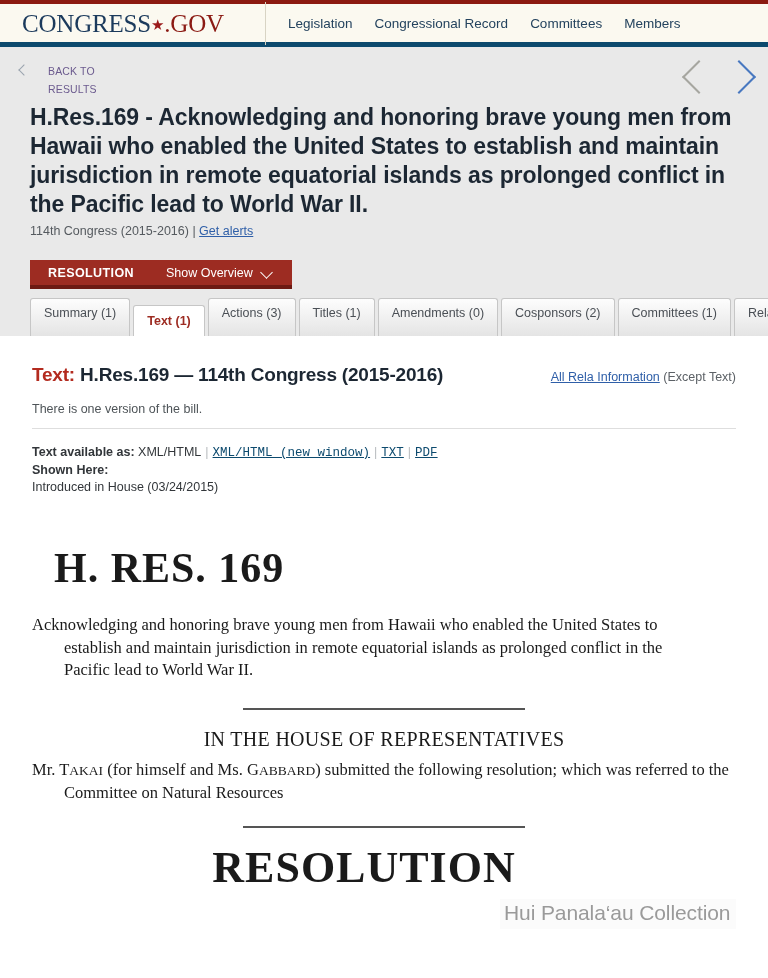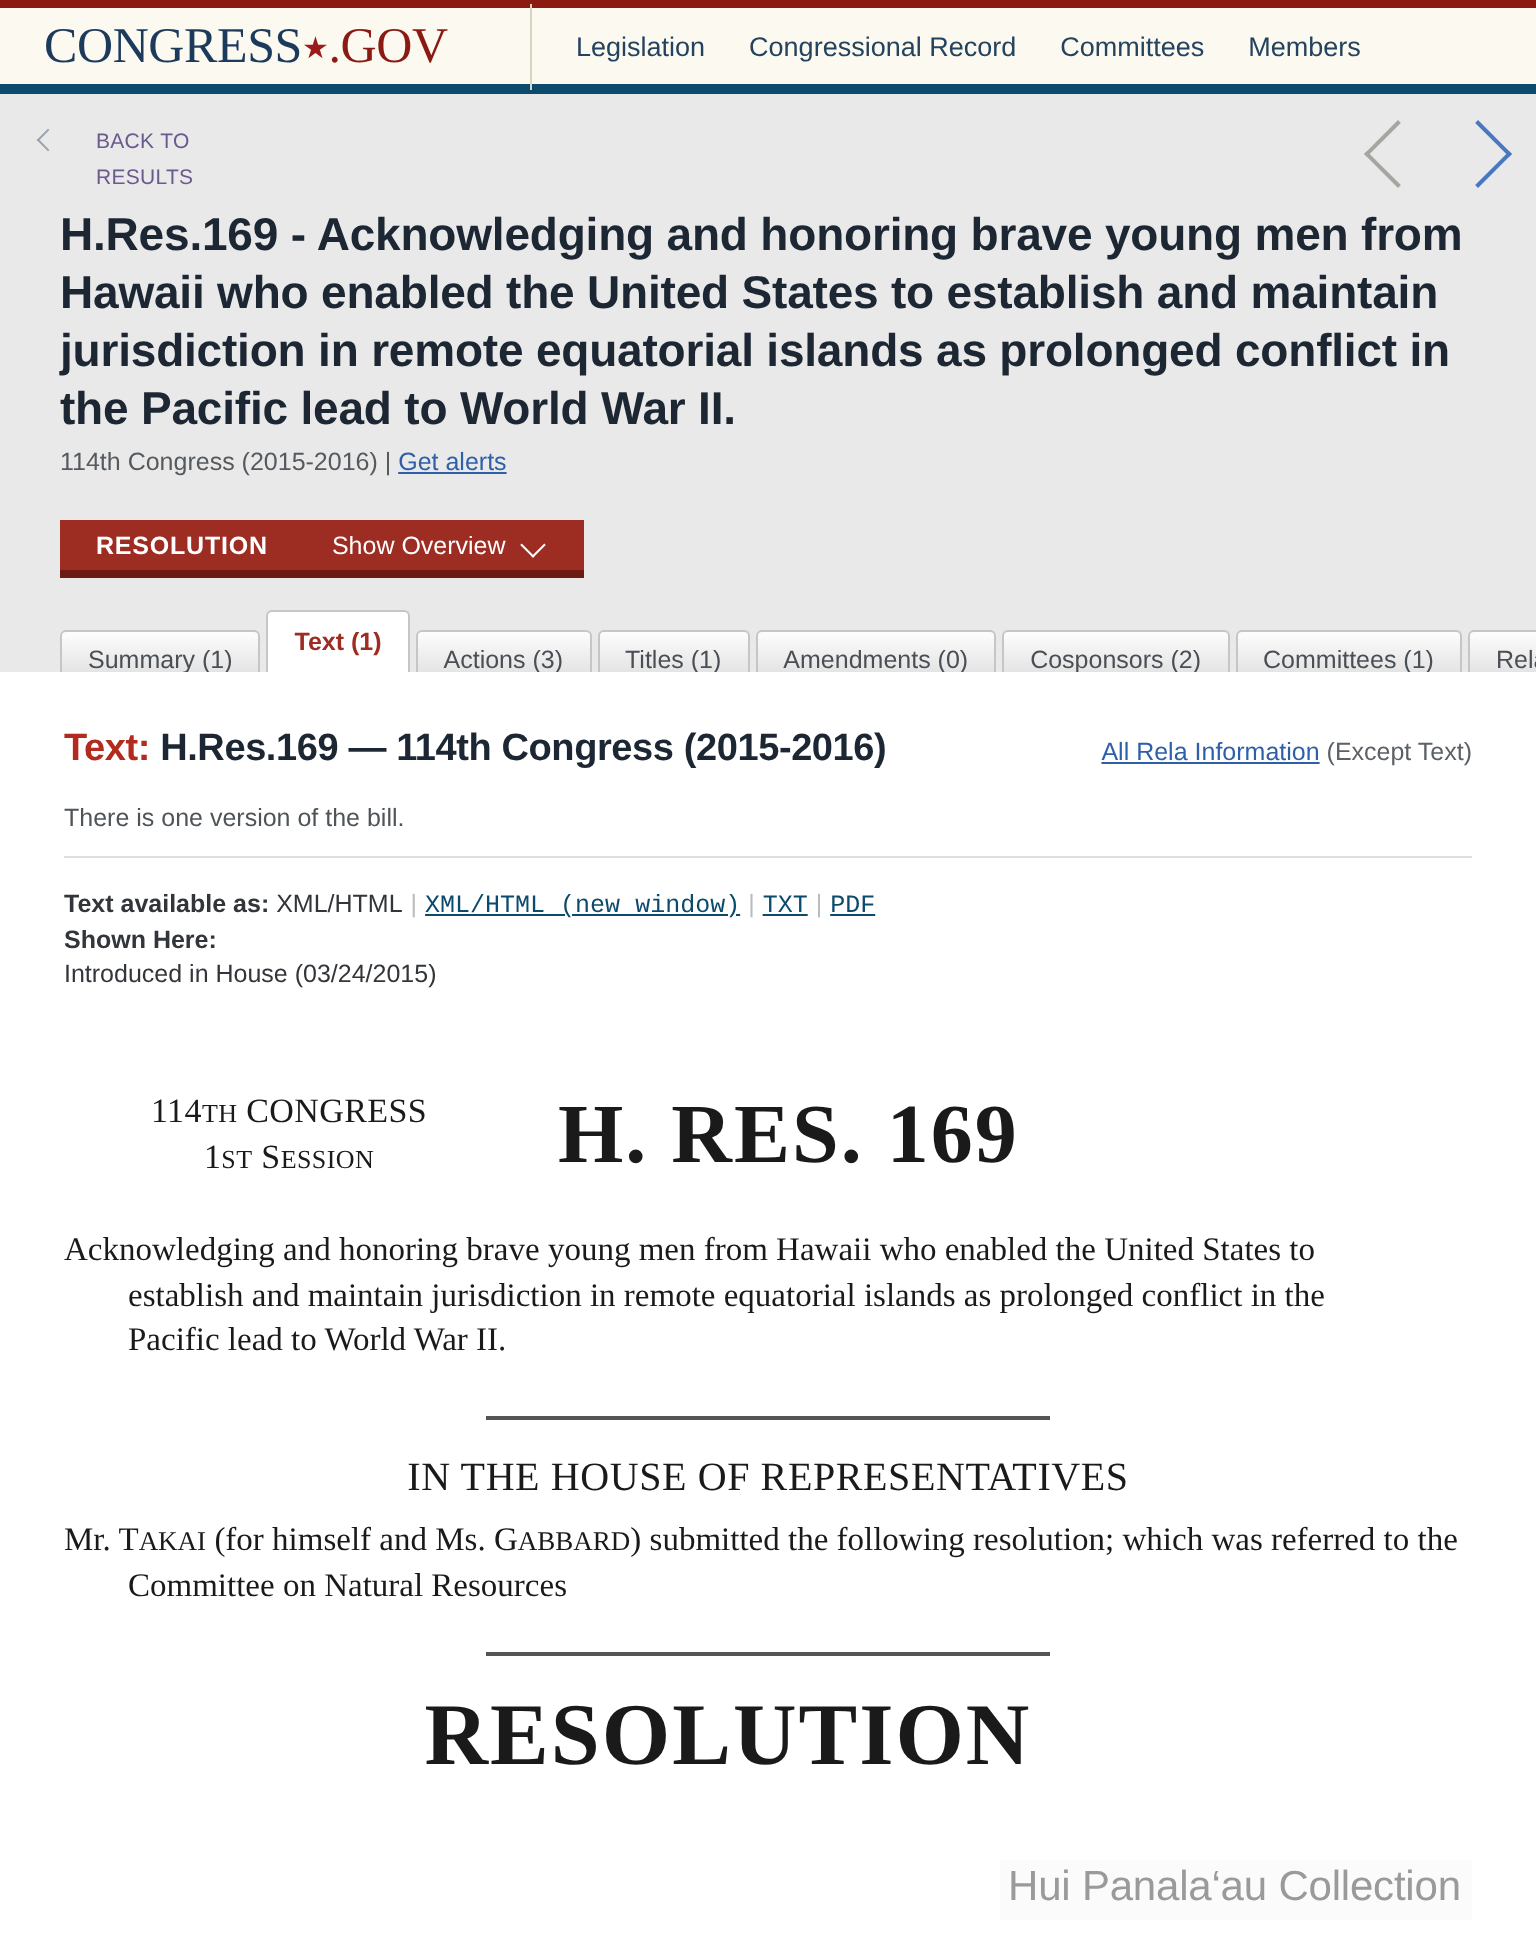--- a/index.html
+++ b/index.html
@@ -207,21 +207,21 @@
     height: 47px;
     box-sizing: border-box;
     overflow: hidden;
   }
   .tab {
     background: linear-gradient(#fdfdfd, #e4e4e4);
     border: 1px solid #c6c6c6;
     border-bottom: none;
     border-radius: 3px 3px 0 0;
     padding: 0 13px;
-    height: 21px;
+    height: 38px;
     line-height: 29px;
     font-size: 12.5px;
     color: #4a4f55;
     margin-right: 3px;
     white-space: nowrap;
     cursor: pointer;
     box-sizing: border-box;
   }
   .tab.active {
     background: #ffffff;
@@ -371,21 +371,21 @@
     letter-spacing: 1px;
     text-align: center;
     padding-top: 14px;
     padding-right: 40px;
   }
 
   
   .collection-overlay {
     position: absolute;
     left: 500px;
-    top: 930px;
+    top: 899px;
     font-family: "Liberation Sans", sans-serif;
     font-size: 21px;
     color: #9a9a9a;
     background: #fbfbfb;
     padding: 2px 6px 4px 4px;
     white-space: nowrap;
     letter-spacing: -0.1px;
     z-index: 20;
   }
 </style>
@@ -464,24 +464,20 @@
   <div class="avail">
     <span class="lead">Text available as:</span>
     <span class="current">XML/HTML</span><span class="sep">|</span><a href="#">XML/HTML (new window)</a><span class="sep">|</span><a href="#">TXT</a><span class="sep">|</span><a href="#">PDF</a>
     <div class="shown">Shown Here:</div>
     <div class="shown-val">Introduced in House (03/24/2015)</div>
   </div>
 
   <div class="doc">
 
     <div class="doc-head">
-      <div class="congress-block">
-        <div><span>114</span><span class="sc">TH</span><span> CONGRESS</span></div>
-        <div><span>1</span><span class="sc">ST</span><span> S</span><span class="sc">ESSION</span></div>
-      </div>
       <div class="resnum">H. RES. 169</div>
     </div>
 
     <div class="doc-para">
       <p>Acknowledging and honoring brave young men from Hawaii who enabled the United States to establish and maintain jurisdiction in remote equatorial islands as prolonged conflict in the Pacific lead to World War II.</p>
     </div>
 
     <div class="doc-rule"></div>
 
     <div class="doc-center">

